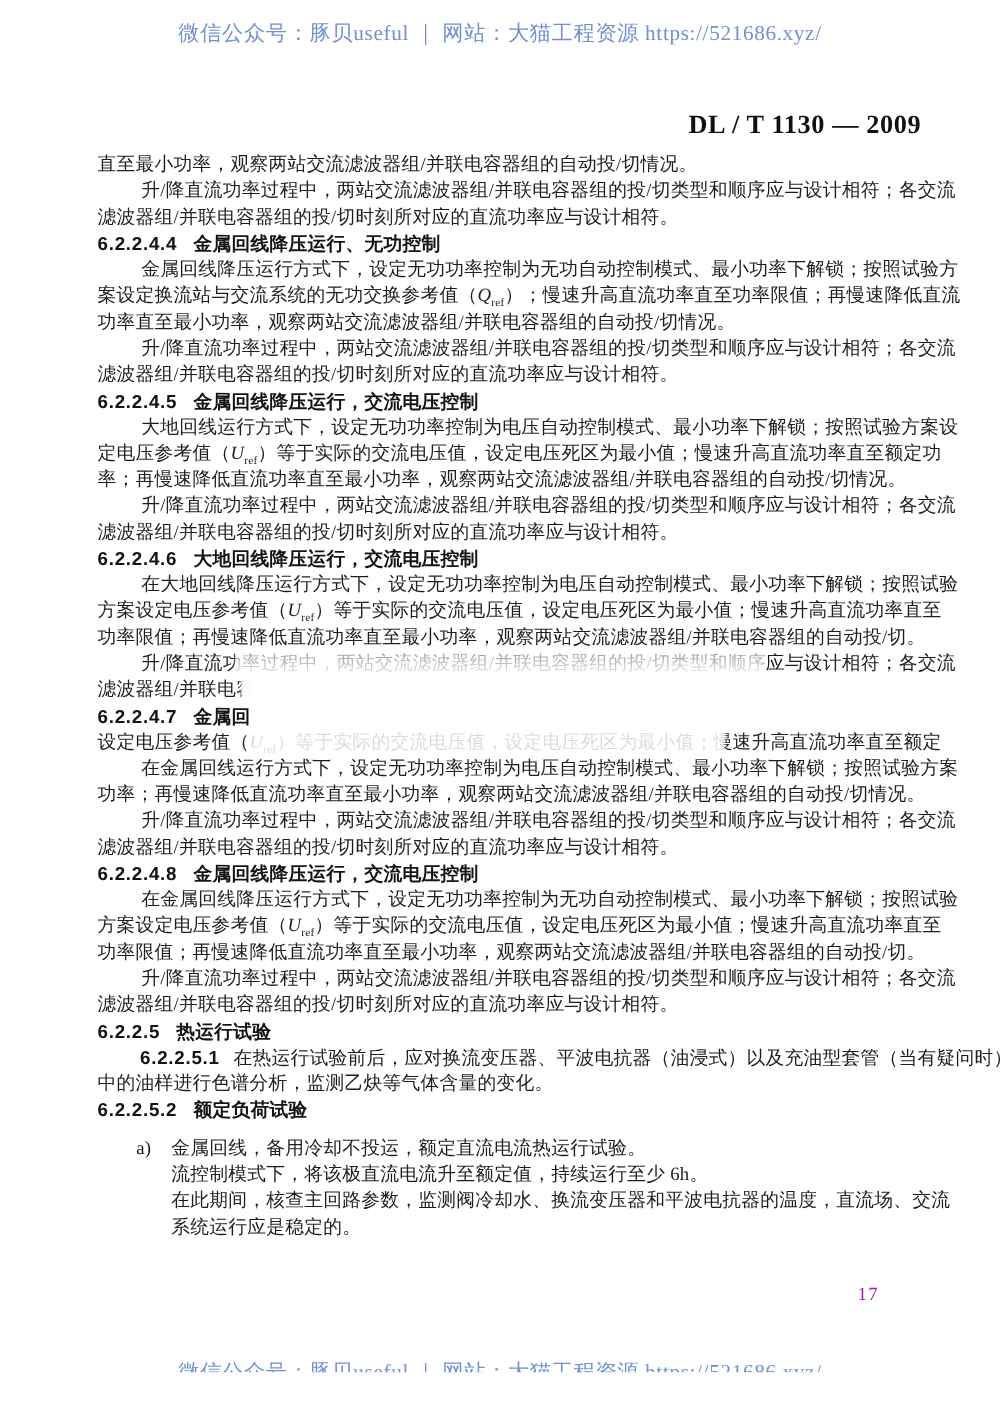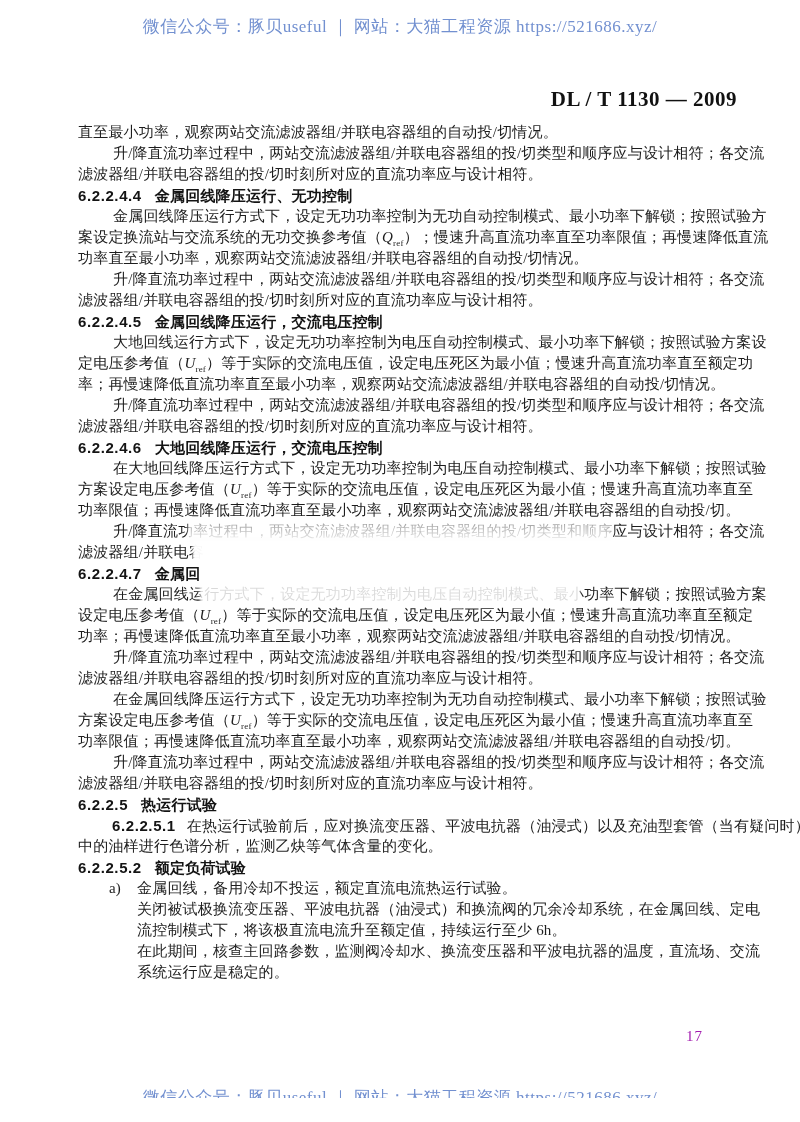--- a/index.html
+++ b/index.html
@@ -36,21 +36,21 @@
     white-space:nowrap;letter-spacing:0.2px;
     font-family:"Liberation Serif",serif;
   }
   .t-body.in{padding-left:35px;}
   .t-head{font-family:"Liberation Sans",sans-serif;font-weight:700;color:#141414;}
   .t-head .num{margin-right:13px;letter-spacing:0.6px;}
   .t-clause .num{
     font-family:"Liberation Sans",sans-serif;font-weight:700;
     margin-right:11px;letter-spacing:0.6px;color:#141414;margin-left:34px;
   }
-  .t-list{padding-left:31px;}
+  .t-list{padding-left:31px;margin-top:10px;}
   .t-list .marker{display:inline-block;width:28px;}
   .t-cont{padding-left:59px;}
   sub{font-size:9px;}
   .var{font-style:italic;}
   
   .erase{position:absolute;pointer-events:none;}
   .erase-a{
     left:188px;top:519px;width:424px;height:23px;
     background:linear-gradient(rgba(255,255,255,0.50),rgba(255,255,255,0.95));
     filter:blur(1px);
@@ -98,36 +98,36 @@
       <div class="line t-body"><span class="txt">率；再慢速降低直流功率直至最小功率，观察两站交流滤波器组/并联电容器组的自动投/切情况。</span></div>
       <div class="line t-body in"><span class="txt">升/降直流功率过程中，两站交流滤波器组/并联电容器组的投/切类型和顺序应与设计相符；各交流</span></div>
       <div class="line t-body"><span class="txt">滤波器组/并联电容器组的投/切时刻所对应的直流功率应与设计相符。</span></div>
       <div class="line t-head"><span class="num">6.2.2.4.6</span><span class="txt">大地回线降压运行，交流电压控制</span></div>
       <div class="line t-body in"><span class="txt">在大地回线降压运行方式下，设定无功功率控制为电压自动控制模式、最小功率下解锁；按照试验</span></div>
       <div class="line t-body"><span class="txt">方案设定电压参考值（<i class="var">U</i><sub>ref</sub>）等于实际的交流电压值，设定电压死区为最小值；慢速升高直流功率直至</span></div>
       <div class="line t-body"><span class="txt">功率限值；再慢速降低直流功率直至最小功率，观察两站交流滤波器组/并联电容器组的自动投/切。</span></div>
       <div class="line t-body in"><span class="txt">升/降直流功率过程中，两站交流滤波器组/并联电容器组的投/切类型和顺序应与设计相符；各交流</span></div>
       <div class="line t-body"><span class="txt">滤波器组/并联电容</span></div>
       <div class="line t-head"><span class="num">6.2.2.4.7</span><span class="txt">金属回</span></div>
+      <div class="line t-body"><span class="txt">设定电压参考值（<i class="var">U</i><sub>ref</sub>）等于实际的交流电压值，设定电压死区为最小值；慢速升高直流功率直至额定</span></div>
       <div class="line t-body in"><span class="txt">在金属回线运行方式下，设定无功功率控制为电压自动控制模式、最小功率下解锁；按照试验方案</span></div>
-      <div class="line t-body"><span class="txt">设定电压参考值（<i class="var">U</i><sub>ref</sub>）等于实际的交流电压值，设定电压死区为最小值；慢速升高直流功率直至额定</span></div>
       <div class="line t-body"><span class="txt">功率；再慢速降低直流功率直至最小功率，观察两站交流滤波器组/并联电容器组的自动投/切情况。</span></div>
       <div class="line t-body in"><span class="txt">升/降直流功率过程中，两站交流滤波器组/并联电容器组的投/切类型和顺序应与设计相符；各交流</span></div>
       <div class="line t-body"><span class="txt">滤波器组/并联电容器组的投/切时刻所对应的直流功率应与设计相符。</span></div>
+      <div class="line t-head"><span class="num">6.2.2.4.8</span><span class="txt">金属回线降压运行，交流电压控制</span></div>
       <div class="line t-body in"><span class="txt">在金属回线降压运行方式下，设定无功功率控制为无功自动控制模式、最小功率下解锁；按照试验</span></div>
       <div class="line t-body"><span class="txt">方案设定电压参考值（<i class="var">U</i><sub>ref</sub>）等于实际的交流电压值，设定电压死区为最小值；慢速升高直流功率直至</span></div>
       <div class="line t-body"><span class="txt">功率限值；再慢速降低直流功率直至最小功率，观察两站交流滤波器组/并联电容器组的自动投/切。</span></div>
       <div class="line t-body in"><span class="txt">升/降直流功率过程中，两站交流滤波器组/并联电容器组的投/切类型和顺序应与设计相符；各交流</span></div>
       <div class="line t-body"><span class="txt">滤波器组/并联电容器组的投/切时刻所对应的直流功率应与设计相符。</span></div>
       <div class="line t-head"><span class="num">6.2.2.5</span><span class="txt">热运行试验</span></div>
       <div class="line t-clause"><span class="num">6.2.2.5.1</span><span class="txt">在热运行试验前后，应对换流变压器、平波电抗器（油浸式）以及充油型套管（当有疑问时）</span></div>
       <div class="line t-body"><span class="txt">中的油样进行色谱分析，监测乙炔等气体含量的变化。</span></div>
       <div class="line t-head"><span class="num">6.2.2.5.2</span><span class="txt">额定负荷试验</span></div>
       <div class="line t-list"><span class="marker">a)</span><span class="txt">金属回线，备用冷却不投运，额定直流电流热运行试验。</span></div>
-      <div class="line t-cont"><span class="txt">关闭被试极换流变压器、平波电抗器（油浸式）和换流阀的冗余冷却系统，在金属回线、定电</span></div>
       <div class="line t-cont"><span class="txt">流控制模式下，将该极直流电流升至额定值，持续运行至少 6h。</span></div>
       <div class="line t-cont"><span class="txt">在此期间，核查主回路参数，监测阀冷却水、换流变压器和平波电抗器的温度，直流场、交流</span></div>
       <div class="line t-cont"><span class="txt">系统运行应是稳定的。</span></div>
     </div>
 
   <div class="erase erase-a"></div>
   <div class="erase erase-b1"></div>
   <div class="erase erase-b2"></div>
   <div class="erase erase-c"></div>
 

